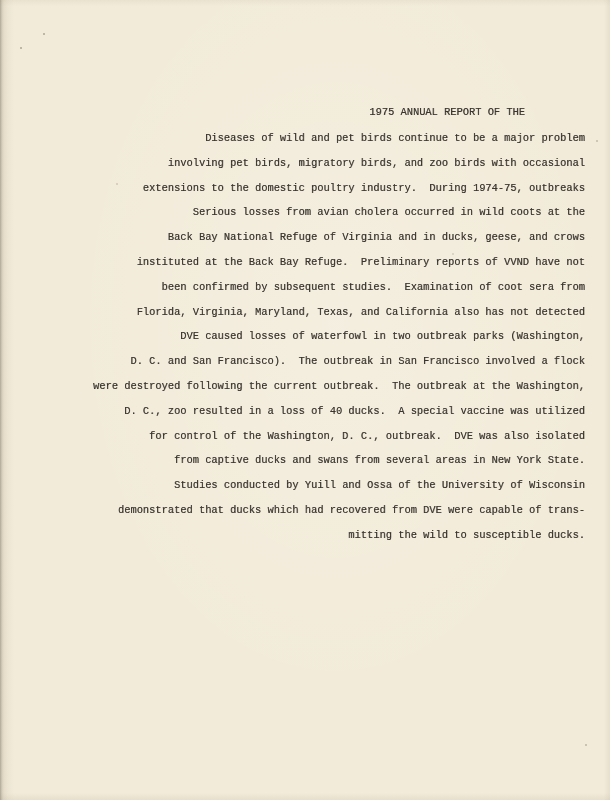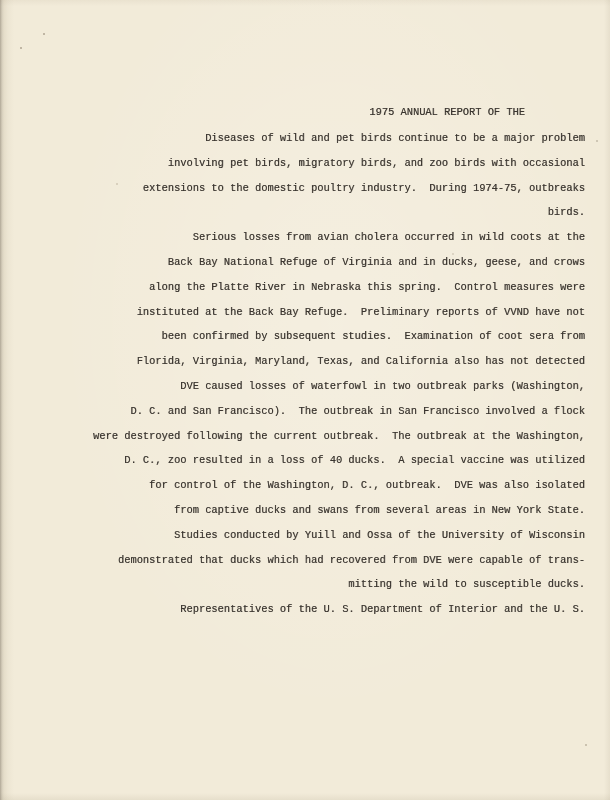--- a/index.html
+++ b/index.html
@@ -103,31 +103,28 @@
   <div class="speck s6"></div>
 
   <div class="title-block">
       <div class="line">1975 ANNUAL REPORT OF THE</div>
     </div>
 
   <div class="body-block">
       <div class="line indent">Diseases of wild and pet birds continue to be a major problem</div>
       <div class="line">involving pet birds, migratory birds, and zoo birds with occasional</div>
       <div class="line">extensions to the domestic poultry industry.  During 1974-75, outbreaks</div>
-      <div class="line">birds.</div>
       <div class="line indent">Serious losses from avian cholera occurred in wild coots at the</div>
       <div class="line">Back Bay National Refuge of Virginia and in ducks, geese, and crows</div>
-      <div class="line">along the Platte River in Nebraska this spring.  Control measures were</div>
       <div class="line">instituted at the Back Bay Refuge.  Preliminary reports of VVND have not</div>
       <div class="line">been confirmed by subsequent studies.  Examination of coot sera from</div>
       <div class="line">Florida, Virginia, Maryland, Texas, and California also has not detected</div>
       <div class="line indent">DVE caused losses of waterfowl in two outbreak parks (Washington,</div>
       <div class="line">D. C. and San Francisco).  The outbreak in San Francisco involved a flock</div>
       <div class="line">were destroyed following the current outbreak.  The outbreak at the Washington,</div>
       <div class="line">D. C., zoo resulted in a loss of 40 ducks.  A special vaccine was utilized</div>
       <div class="line">for control of the Washington, D. C., outbreak.  DVE was also isolated</div>
       <div class="line">from captive ducks and swans from several areas in New York State.</div>
       <div class="line indent">Studies conducted by Yuill and Ossa of the University of Wisconsin</div>
       <div class="line">demonstrated that ducks which had recovered from DVE were capable of trans-</div>
       <div class="line">mitting the wild to susceptible ducks.</div>
-      <div class="line indent">Representatives of the U. S. Department of Interior and the U. S.</div>
     </div>
 </div>
 
 </body></html>

